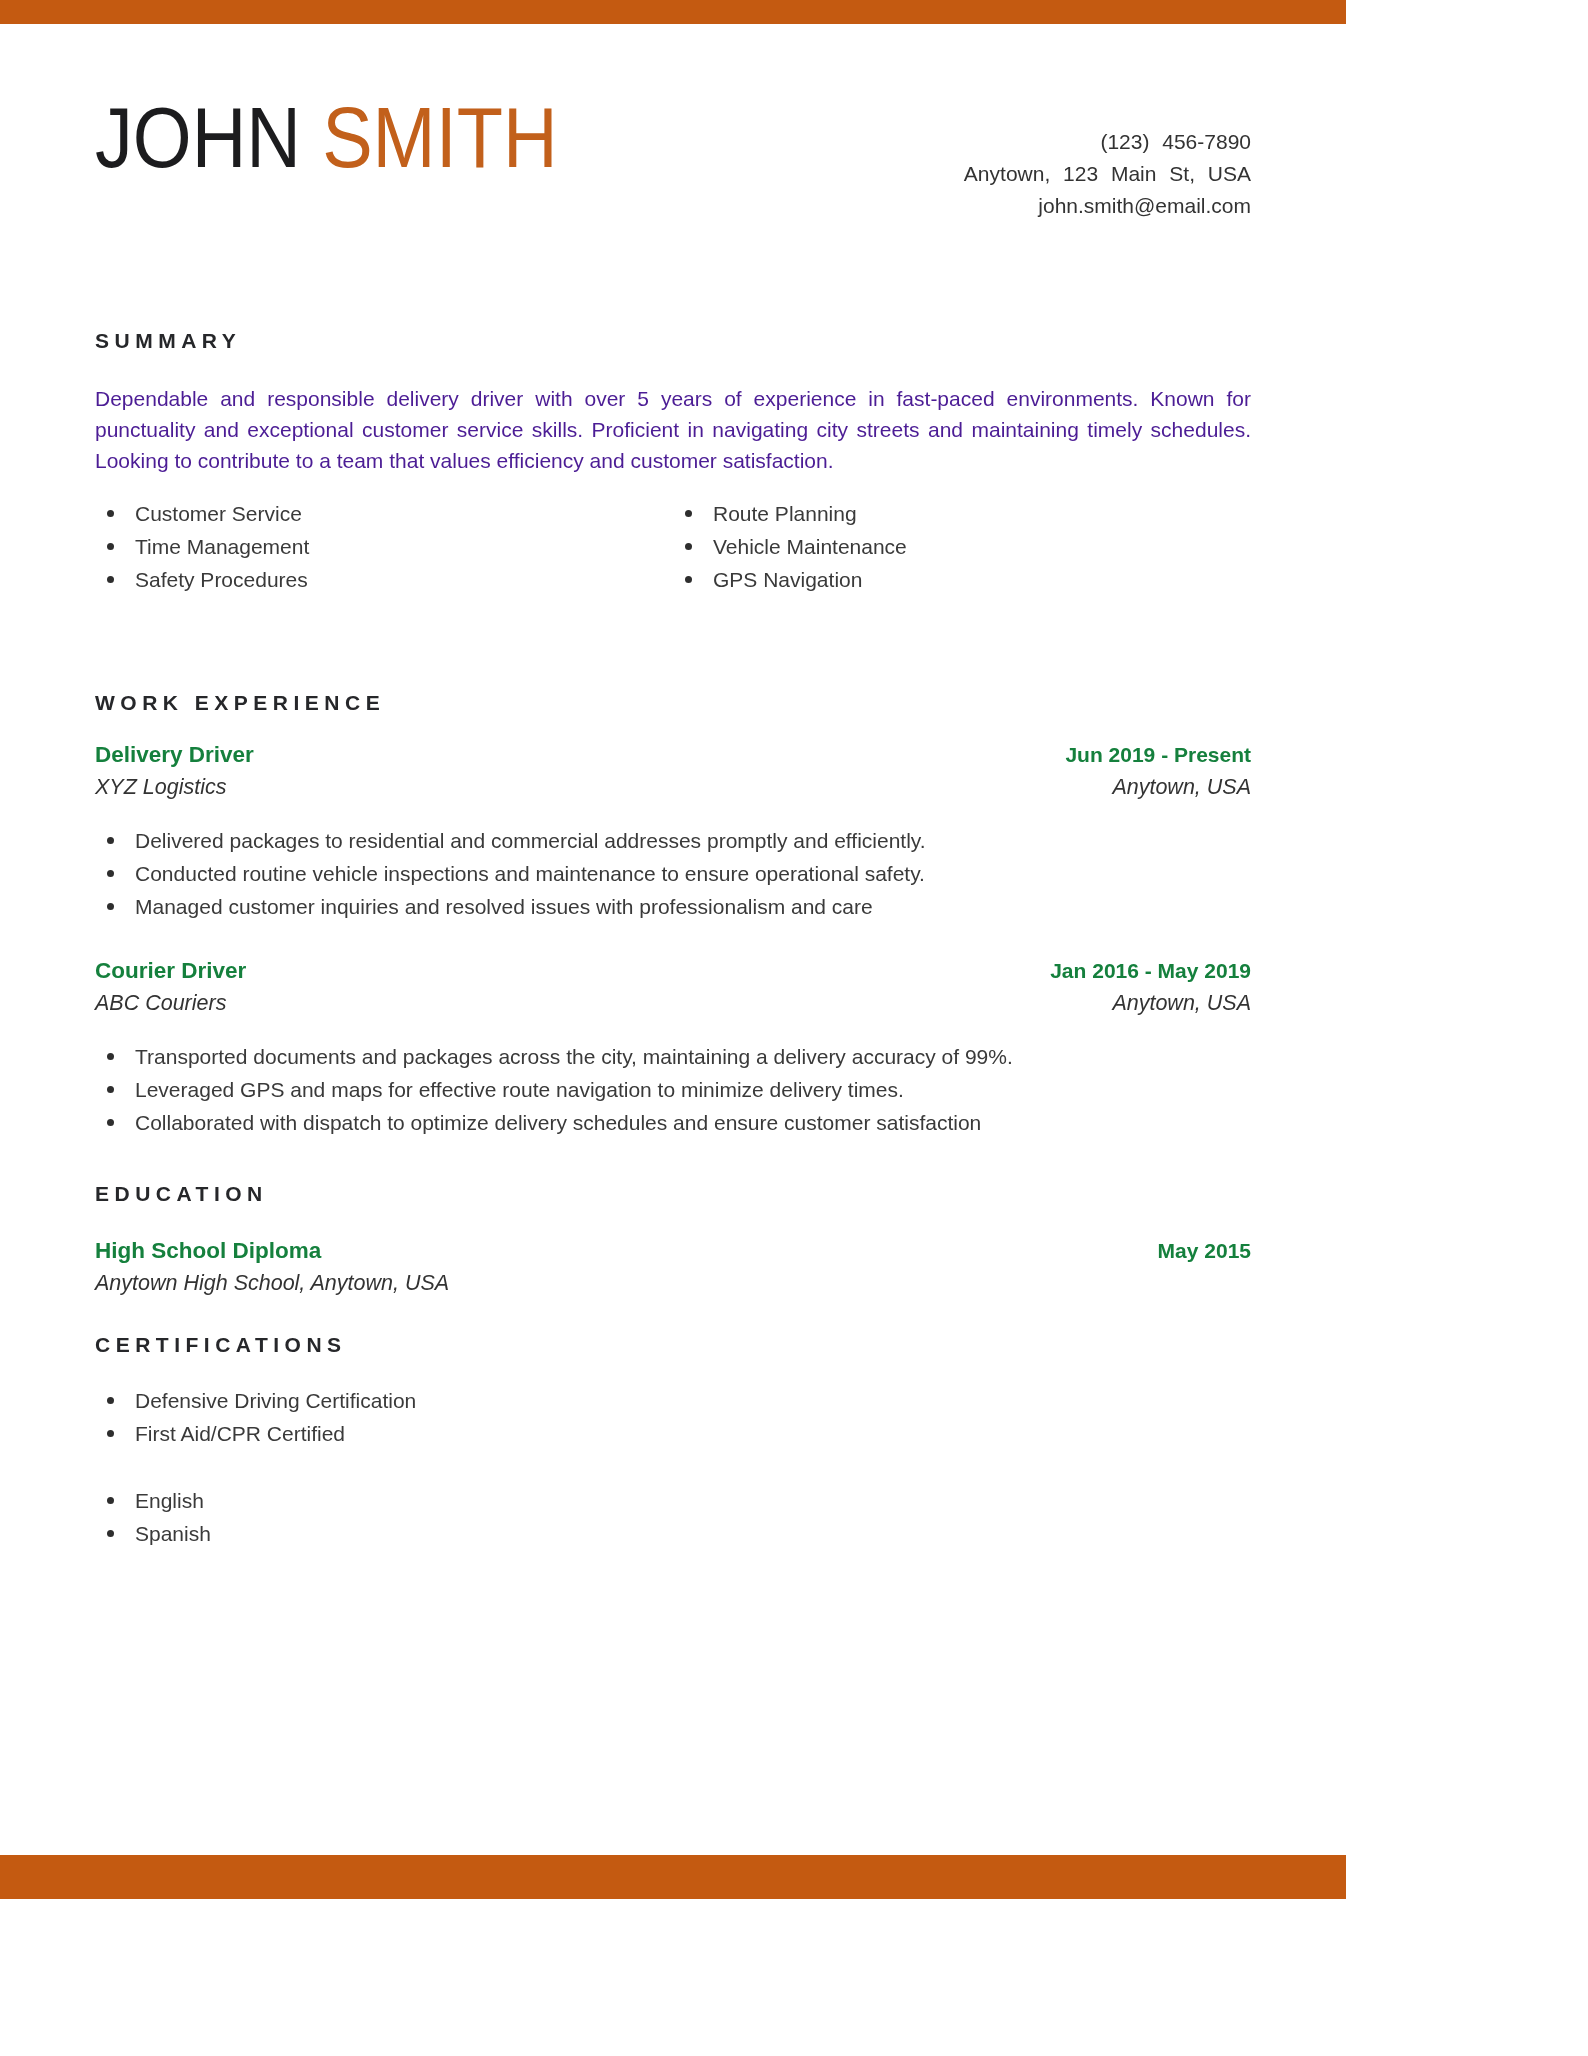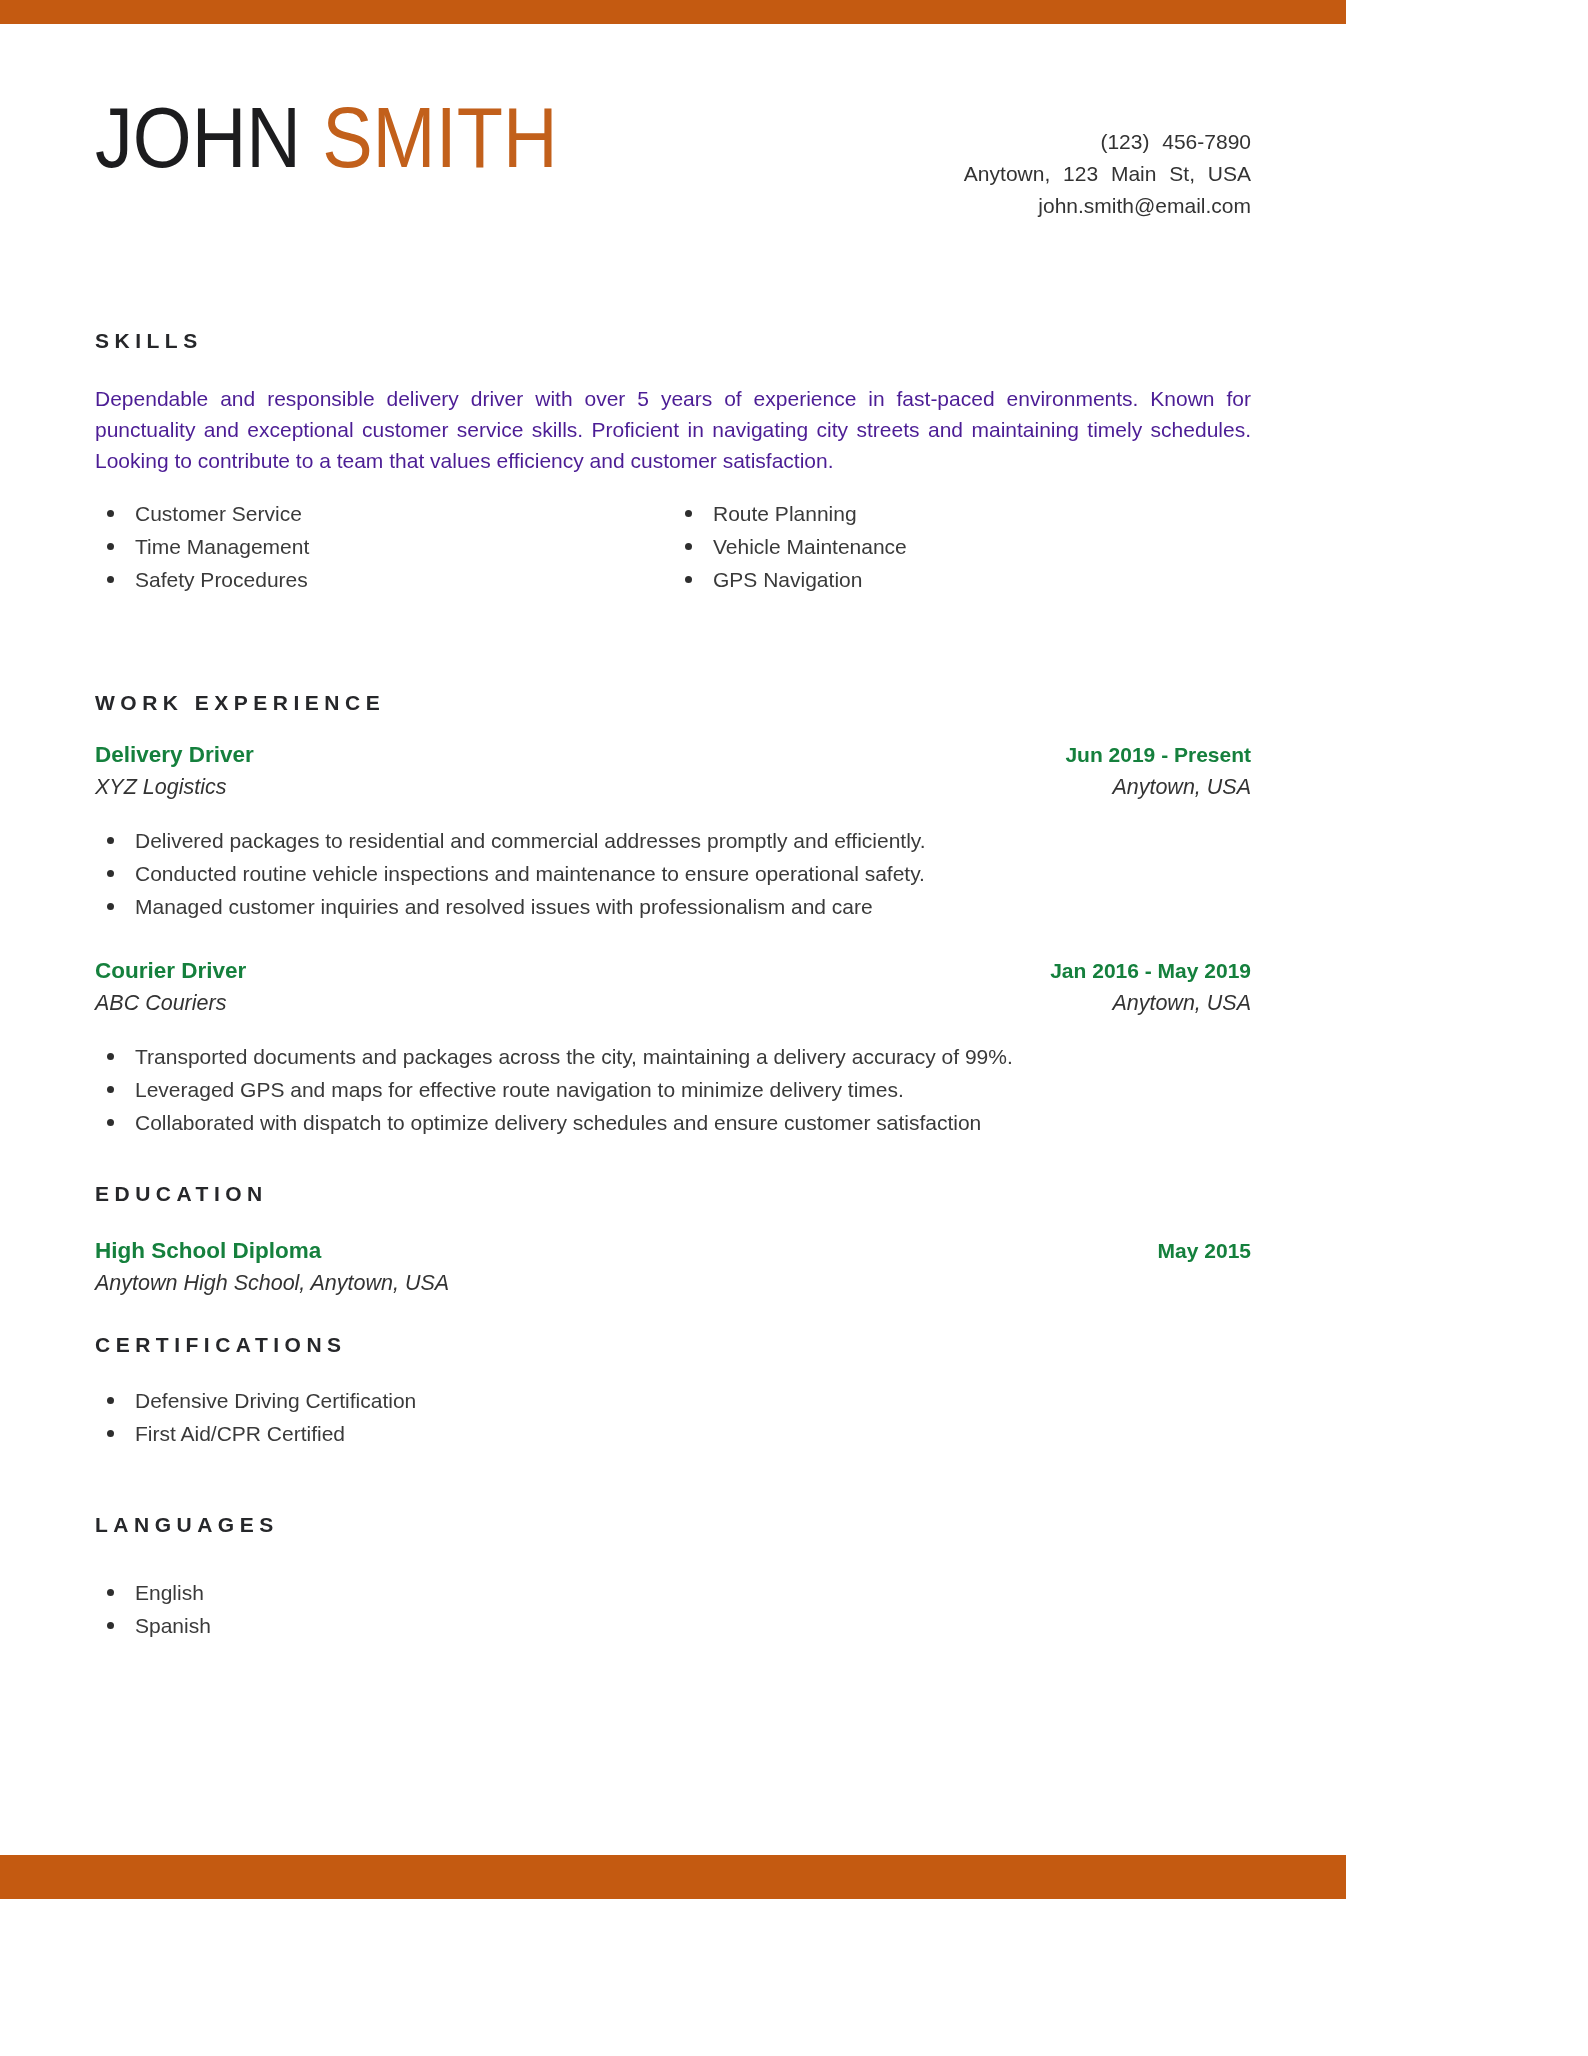--- a/index.html
+++ b/index.html
@@ -150,21 +150,21 @@
     <header class="header">
       <h1 class="name"><span class="first" style="color: rgb(28, 28, 30);">JOHN</span><span class="last" style="color: rgb(194, 96, 27);">SMITH</span></h1>
       <div class="contact">
         <div class="contact-line wide">(123) 456-7890</div>
         <div class="contact-line wide">Anytown, 123 Main St, USA</div>
         <div class="contact-line">john.smith@email.com</div>
       </div>
     </header>
 
     <section class="sec-summary">
-      <h2>SKILLS</h2>
+      <h2>SUMMARY</h2>
       <p class="summary-text">Dependable and responsible delivery driver with over 5 years of experience in fast-paced environments. Known for punctuality and exceptional customer service skills. Proficient in navigating city streets and maintaining timely schedules. Looking to contribute to a team that values efficiency and customer satisfaction.</p>
     </section>
 
     <section class="sec-skills">
       <div class="skills-cols">
         <ul class="bullets">
           <li>
               <span class="dot"></span>
               <span>Customer Service</span>
             </li>
@@ -267,21 +267,20 @@
             <span>Defensive Driving Certification</span>
           </li>
         <li>
             <span class="dot"></span>
             <span>First Aid/CPR Certified</span>
           </li>
       </ul>
     </section>
 
     <section class="sec-lang">
-      <h2>LANGUAGES</h2>
       <ul class="bullets">
         <li>
             <span class="dot"></span>
             <span>English</span>
           </li>
         <li>
             <span class="dot"></span>
             <span>Spanish</span>
           </li>
       </ul>

